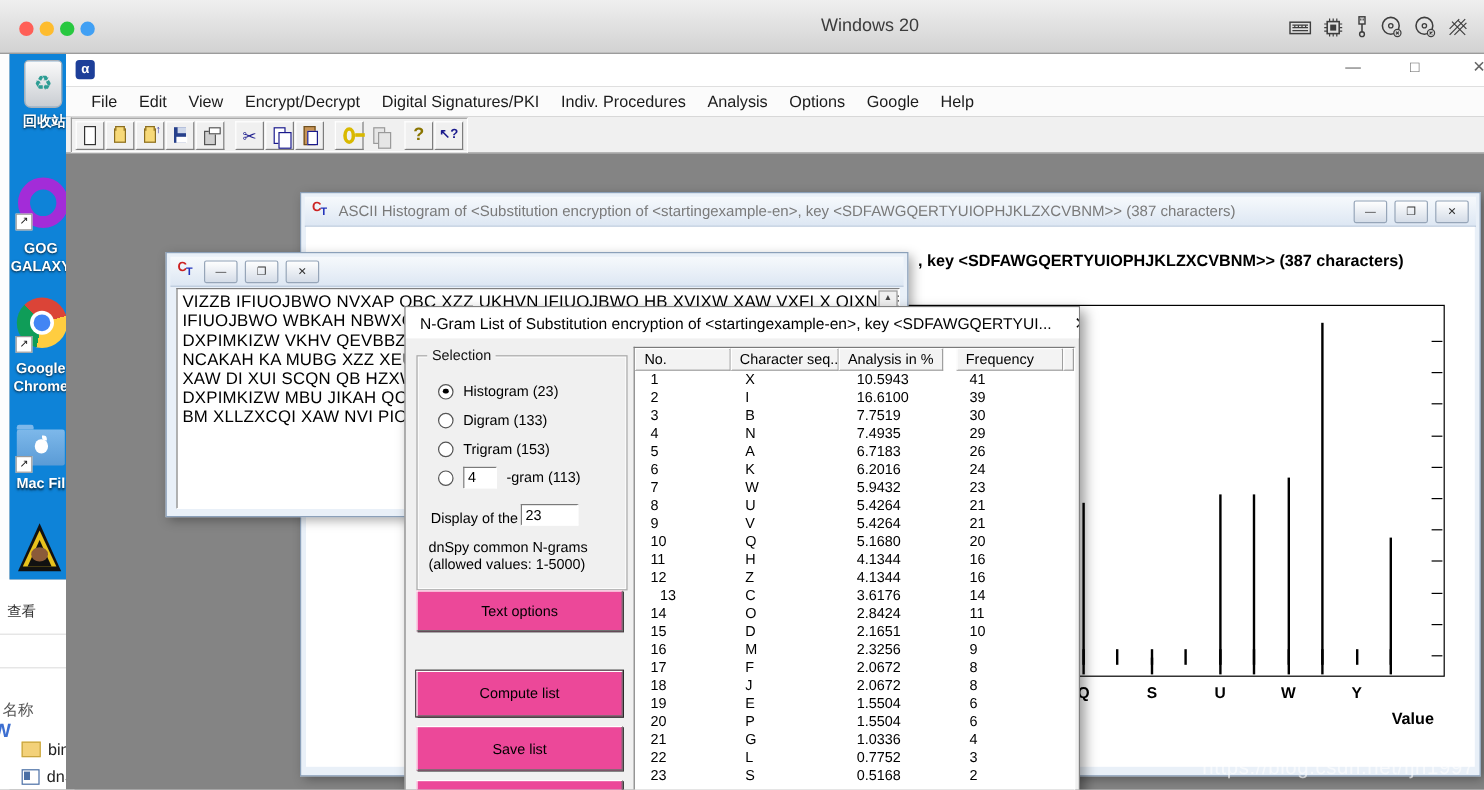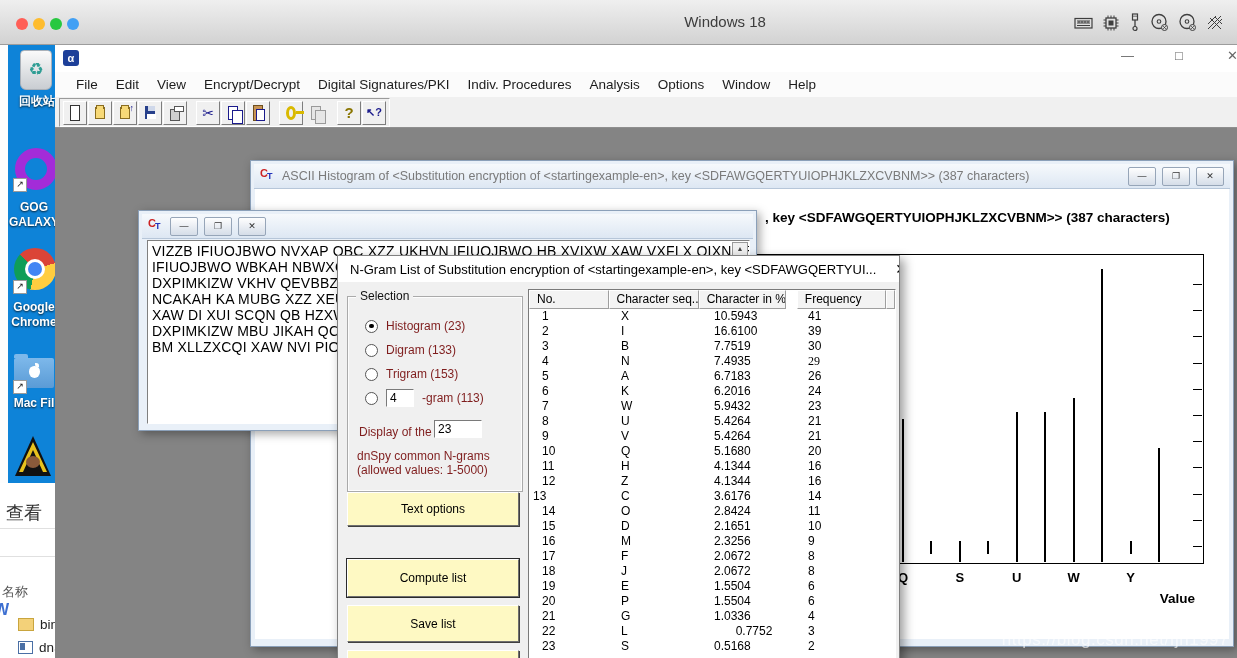--- a/index.html
+++ b/index.html
@@ -92,24 +92,24 @@
   #dialog{left:282px;top:211px;width:561px;height:447px;background:#f0f0f0;border:1px solid #808080;
           box-shadow:4px 4px 10px rgba(0,0,0,.4);z-index:30;overflow:hidden;}
   .dlg-titlebar{left:0;top:0;width:561px;height:26px;background:#fff;display:flex;align-items:center;padding:0 12px;}
   .dlg-title{font-size:13px;color:#000;flex:1;white-space:nowrap;overflow:hidden;}
   .dlg-close{font-size:14px;color:#000;padding:0 4px;}
   .groupbox{left:9px;top:40px;width:174px;height:194px;border:1px solid #aaa;box-shadow:inset 0 0 0 1px #fdfdfd;}
   .gb-label{position:absolute;top:-8px;left:8px;background:#f0f0f0;padding:0 4px;font-size:12px;color:#111;}
   .radio-row{position:absolute;left:17px;display:flex;align-items:center;gap:8px;}
   .radio{width:11px;height:11px;border-radius:50%;border:1px solid #555;background:#fff;position:relative;}
   .radio.sel:after{content:"";position:absolute;left:3px;top:3px;width:4.5px;height:4.5px;border-radius:50%;background:#000;}
-  .ctl-label{font-size:12px;color:#7f1d1d;}
+  .ctl-label{font-size:12px;color:#000000;}
   .tinput{background:#fff;border:1px solid;border-color:#7a7a7a #fff #fff #7a7a7a;font-size:12px;
           font-family:"Liberation Sans",sans-serif;padding:1px 3px;}
-  .btn95{position:absolute;left:9px;width:172px;background:#fef9c3;border:1px solid;
+  .btn95{position:absolute;left:9px;width:172px;background:#ec4899;border:1px solid;
          border-color:#fff #6f6f6f #6f6f6f #fff;box-shadow:1px 1px 0 #404040;
          font-size:12px;color:#000;display:flex;align-items:center;justify-content:center;
          font-family:"Liberation Sans",sans-serif;}
   .btn95.default{box-shadow:0 0 0 1px #2a2a2a,1px 1px 0 #2a2a2a;}
   
   .listview{left:190px;top:33px;width:366px;height:369px;background:#fff;border:1px solid;
             border-color:#7a7a7a #fff #fff #7a7a7a;overflow:hidden;}
   .lv-header{display:flex;height:19px;}
   .lv-hcell{background:#f3f3f3;border:1px solid;border-color:#fff #9f9f9f #9f9f9f #fff;
             font-size:12px;color:#000;padding:1px 0 0 7px;box-sizing:border-box;white-space:nowrap;overflow:hidden;}
@@ -119,21 +119,21 @@
   .watermark{right:8px;bottom:8px;font-size:17px;color:rgba(255,255,255,.62);z-index:200;letter-spacing:.5px;}
 </style>
 </head>
 <body>
 
 <div class="abs macbar">
   <div class="abs tl" style="left:16px;background:#ff5f57;"></div>
   <div class="abs tl" style="left:33px;background:#febc2e;"></div>
   <div class="abs tl" style="left:50px;background:#28c840;"></div>
   <div class="abs tl" style="left:67px;background:#41a0f4;"></div>
-  <div class="abs macbar-title">Windows 18</div>
+  <div class="abs macbar-title">Windows 20</div>
   <div class="abs vmicons">
     <span>
         <svg width="19" height="18" viewBox="0 0 19 18">
           <rect x="1" y="4.5" width="17" height="9.5" fill="none" stroke="#3e3e3e" stroke-width="1.2"></rect>
           <path d="M3 7h13M3 9h13M3 11.5h13" stroke="#3e3e3e" stroke-width="1"></path>
           <path d="M5 7v2M8 7v2M11 7v2M14 7v2" stroke="#3e3e3e" stroke-width="1"></path>
         </svg>
       </span>
     <span>
         <svg width="18" height="18" viewBox="0 0 18 18">
@@ -211,21 +211,21 @@
 
   <div class="abs" style="left:5px;top:390px;width:40px;height:49px;">
     <div class="abs" style="left:2px;top:2px;width:0;height:0;border-left:18px solid transparent;border-right:18px solid transparent;border-bottom:40px solid #111;"></div>
     <div class="abs" style="left:6px;top:8px;width:0;height:0;border-left:14px solid transparent;border-right:14px solid transparent;border-bottom:30px solid #e8c21d;"></div>
     <div class="abs" style="left:10px;top:16px;width:0;height:0;border-left:10px solid transparent;border-right:10px solid transparent;border-bottom:22px solid #111;"></div>
     <div class="abs" style="left:13px;top:22px;width:14px;height:12px;border-radius:50%;background:#8a5a3a;"></div>
   </div>
 </div>
 
 <div class="abs explorer">
-  <div class="abs" style="left:6px;top:18px;font-size:18px;color:#333;">查看</div>
+  <div class="abs" style="left:6px;top:18px;font-size:12px;color:#333;">查看</div>
   <div class="abs exp-line" style="top:45px;"></div>
   <div class="abs exp-line" style="top:73px;"></div>
   <div class="abs" style="left:2px;top:100px;font-size:13px;color:#555;">名称</div>
   <div class="abs" style="left:-6px;top:118px;font-size:16px;font-weight:700;color:#3d6fd1;">W</div>
   <div class="abs" style="left:18px;top:134px;display:flex;gap:6px;align-items:center;">
     <span style="width:14px;height:11px;background:#f3d179;border:1px solid #c9a53e;display:inline-block;"></span>
     <span style="font-size:13.5px;color:#222;">bin</span>
   </div>
   <div class="abs" style="left:18px;top:157px;display:flex;gap:6px;align-items:center;">
     <span style="width:13px;height:11px;background:#fff;border:1px solid #4a6fa5;display:inline-block;position:relative;">
@@ -244,21 +244,21 @@
   </div>
   <div class="abs menubar" id="menubar">
       <span class="menu-item">File</span>
       <span class="menu-item">Edit</span>
       <span class="menu-item">View</span>
       <span class="menu-item">Encrypt/Decrypt</span>
       <span class="menu-item">Digital Signatures/PKI</span>
       <span class="menu-item">Indiv. Procedures</span>
       <span class="menu-item">Analysis</span>
       <span class="menu-item">Options</span>
-      <span class="menu-item">Window</span>
+      <span class="menu-item">Google</span>
       <span class="menu-item">Help</span>
     </div>
   <div class="abs toolbar">
     <div class="abs toolpanel" id="toolpanel">
         <button class="tbtn">
           <span class="i-page"></span>
         </button>
         <button class="tbtn">
           <span class="i-folder"></span>
         </button>
@@ -405,21 +405,21 @@
       <div class="abs ctl-label" style="left:9px;top:166px;">(allowed values: 1-5000)</div>
     </div>
     <button class="btn95" style="top:236px;height:34px;">Text options</button>
     <button class="btn95 default" style="top:303px;height:38px;">Compute list</button>
     <button class="btn95" style="top:349px;height:37px;">Save list</button>
     <button class="btn95" style="top:394px;height:10px;"></button>
     <div class="abs listview">
       <div class="lv-header" id="lv-header">
           <div class="lv-hcell" style="width: 82px;">No.</div>
           <div class="lv-hcell" style="width: 93px;">Character seq...</div>
-          <div class="lv-hcell" style="width: 90px;">Character in %</div>
+          <div class="lv-hcell" style="width: 90px;">Analysis in %</div>
           <div class="lv-hcell" style="width: 92px; margin-left: 11px;">Frequency</div>
           <div class="lv-hcell" style="width: 9px;"></div>
         </div>
       <div id="lv-body">
           <div class="lv-row">
             <div class="lv-cell" style="width: 82px; padding-left: 13px;">1</div>
             <div class="lv-cell" style="width: 93px; padding-left: 10px;">X</div>
             <div class="lv-cell" style="width: 90px; padding-left: 10px;">10.5943</div>
             <div class="lv-cell" style="width: 92px; padding-left: 14px;">41</div>
           </div>
@@ -432,21 +432,21 @@
           <div class="lv-row">
             <div class="lv-cell" style="width: 82px; padding-left: 13px;">3</div>
             <div class="lv-cell" style="width: 93px; padding-left: 10px;">B</div>
             <div class="lv-cell" style="width: 90px; padding-left: 10px;">7.7519</div>
             <div class="lv-cell" style="width: 92px; padding-left: 14px;">30</div>
           </div>
           <div class="lv-row">
             <div class="lv-cell" style="width: 82px; padding-left: 13px;">4</div>
             <div class="lv-cell" style="width: 93px; padding-left: 10px;">N</div>
             <div class="lv-cell" style="width: 90px; padding-left: 10px;">7.4935</div>
-            <div class="lv-cell" style="width: 92px; padding-left: 14px; font-family: Liberation Serif, serif;">29</div>
+            <div class="lv-cell" style="width: 92px; padding-left: 14px;">29</div>
           </div>
           <div class="lv-row">
             <div class="lv-cell" style="width: 82px; padding-left: 13px;">5</div>
             <div class="lv-cell" style="width: 93px; padding-left: 10px;">A</div>
             <div class="lv-cell" style="width: 90px; padding-left: 10px;">6.7183</div>
             <div class="lv-cell" style="width: 92px; padding-left: 14px;">26</div>
           </div>
           <div class="lv-row">
             <div class="lv-cell" style="width: 82px; padding-left: 13px;">6</div>
             <div class="lv-cell" style="width: 93px; padding-left: 10px;">K</div>
@@ -483,21 +483,21 @@
             <div class="lv-cell" style="width: 90px; padding-left: 10px;">4.1344</div>
             <div class="lv-cell" style="width: 92px; padding-left: 14px;">16</div>
           </div>
           <div class="lv-row">
             <div class="lv-cell" style="width: 82px; padding-left: 13px;">12</div>
             <div class="lv-cell" style="width: 93px; padding-left: 10px;">Z</div>
             <div class="lv-cell" style="width: 90px; padding-left: 10px;">4.1344</div>
             <div class="lv-cell" style="width: 92px; padding-left: 14px;">16</div>
           </div>
           <div class="lv-row">
-            <div class="lv-cell" style="width: 82px; padding-left: 4px;">13</div>
+            <div class="lv-cell" style="width: 82px; padding-left: 21px;">13</div>
             <div class="lv-cell" style="width: 93px; padding-left: 10px;">C</div>
             <div class="lv-cell" style="width: 90px; padding-left: 10px;">3.6176</div>
             <div class="lv-cell" style="width: 92px; padding-left: 14px;">14</div>
           </div>
           <div class="lv-row">
             <div class="lv-cell" style="width: 82px; padding-left: 13px;">14</div>
             <div class="lv-cell" style="width: 93px; padding-left: 10px;">O</div>
             <div class="lv-cell" style="width: 90px; padding-left: 10px;">2.8424</div>
             <div class="lv-cell" style="width: 92px; padding-left: 14px;">11</div>
           </div>
@@ -539,21 +539,21 @@
           </div>
           <div class="lv-row">
             <div class="lv-cell" style="width: 82px; padding-left: 13px;">21</div>
             <div class="lv-cell" style="width: 93px; padding-left: 10px;">G</div>
             <div class="lv-cell" style="width: 90px; padding-left: 10px;">1.0336</div>
             <div class="lv-cell" style="width: 92px; padding-left: 14px;">4</div>
           </div>
           <div class="lv-row">
             <div class="lv-cell" style="width: 82px; padding-left: 13px;">22</div>
             <div class="lv-cell" style="width: 93px; padding-left: 10px;">L</div>
-            <div class="lv-cell" style="width: 90px; padding-left: 10px; text-align: center;">0.7752</div>
+            <div class="lv-cell" style="width: 90px; padding-left: 10px;">0.7752</div>
             <div class="lv-cell" style="width: 92px; padding-left: 14px;">3</div>
           </div>
           <div class="lv-row">
             <div class="lv-cell" style="width: 82px; padding-left: 13px;">23</div>
             <div class="lv-cell" style="width: 93px; padding-left: 10px;">S</div>
             <div class="lv-cell" style="width: 90px; padding-left: 10px;">0.5168</div>
             <div class="lv-cell" style="width: 92px; padding-left: 14px;">2</div>
           </div>
         </div>
     </div>

